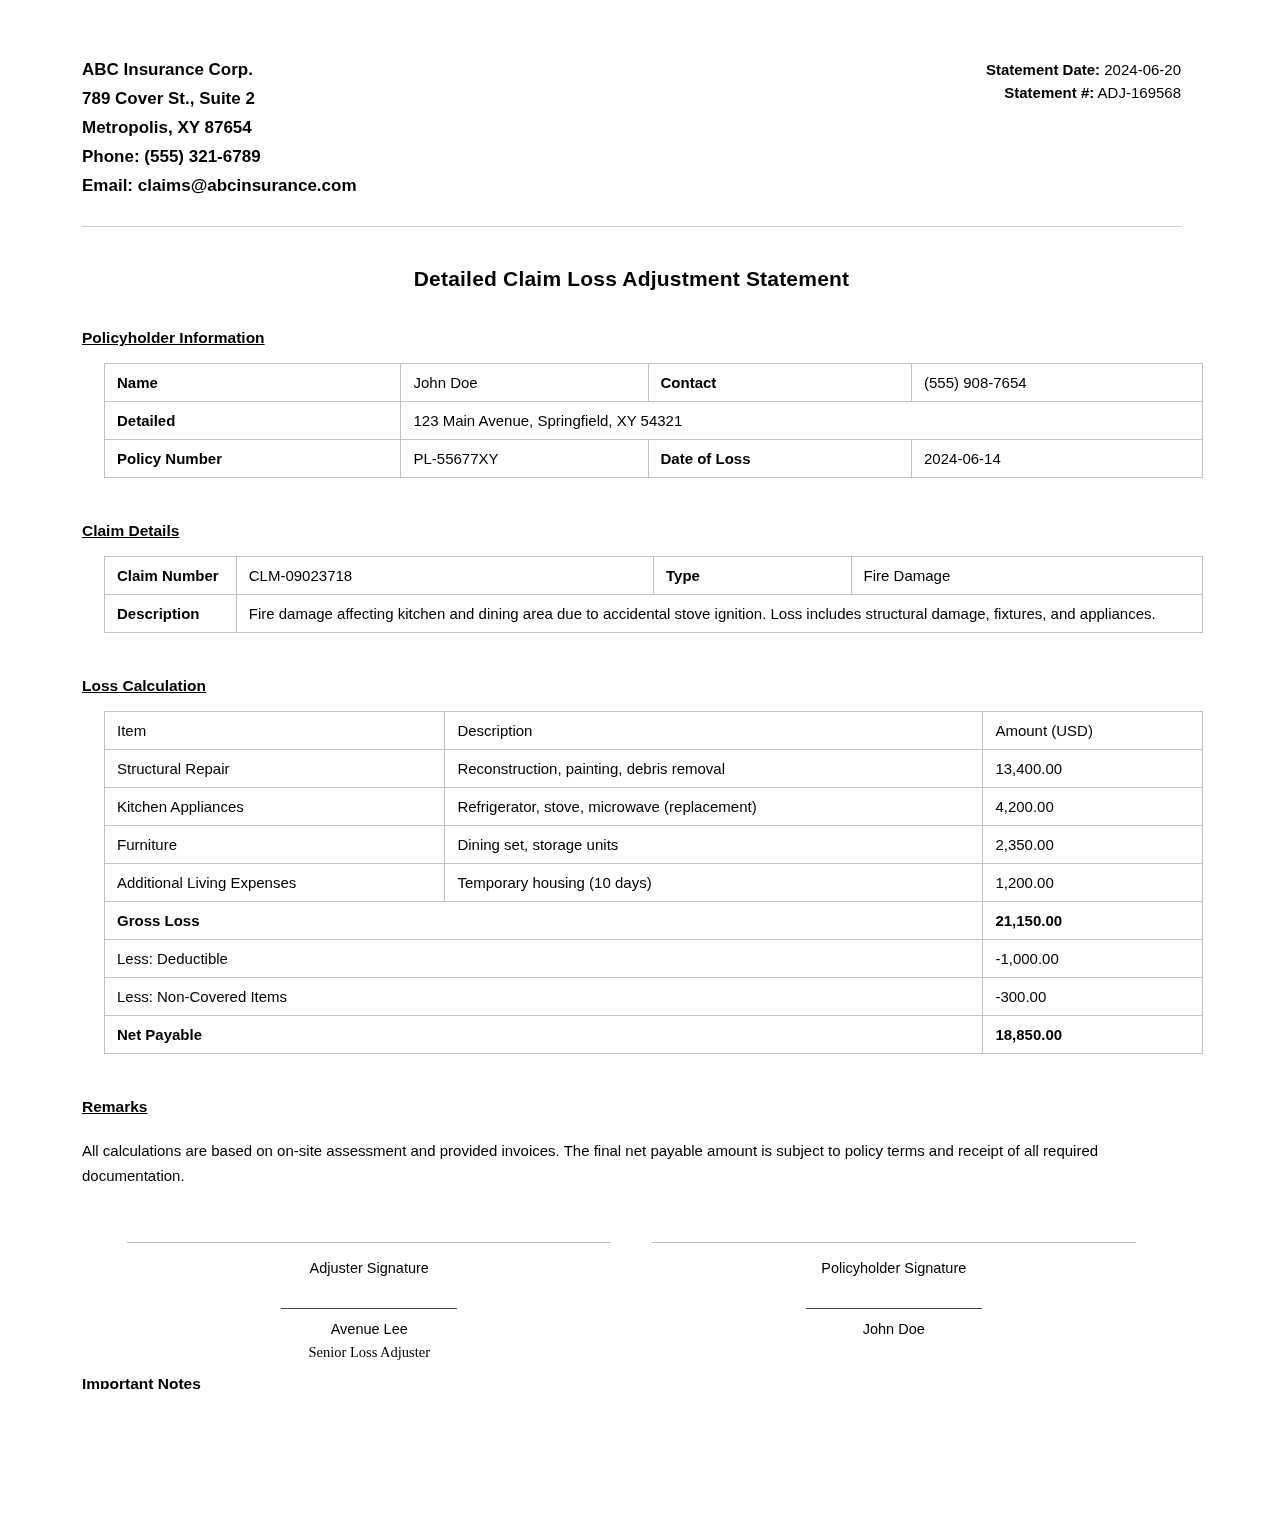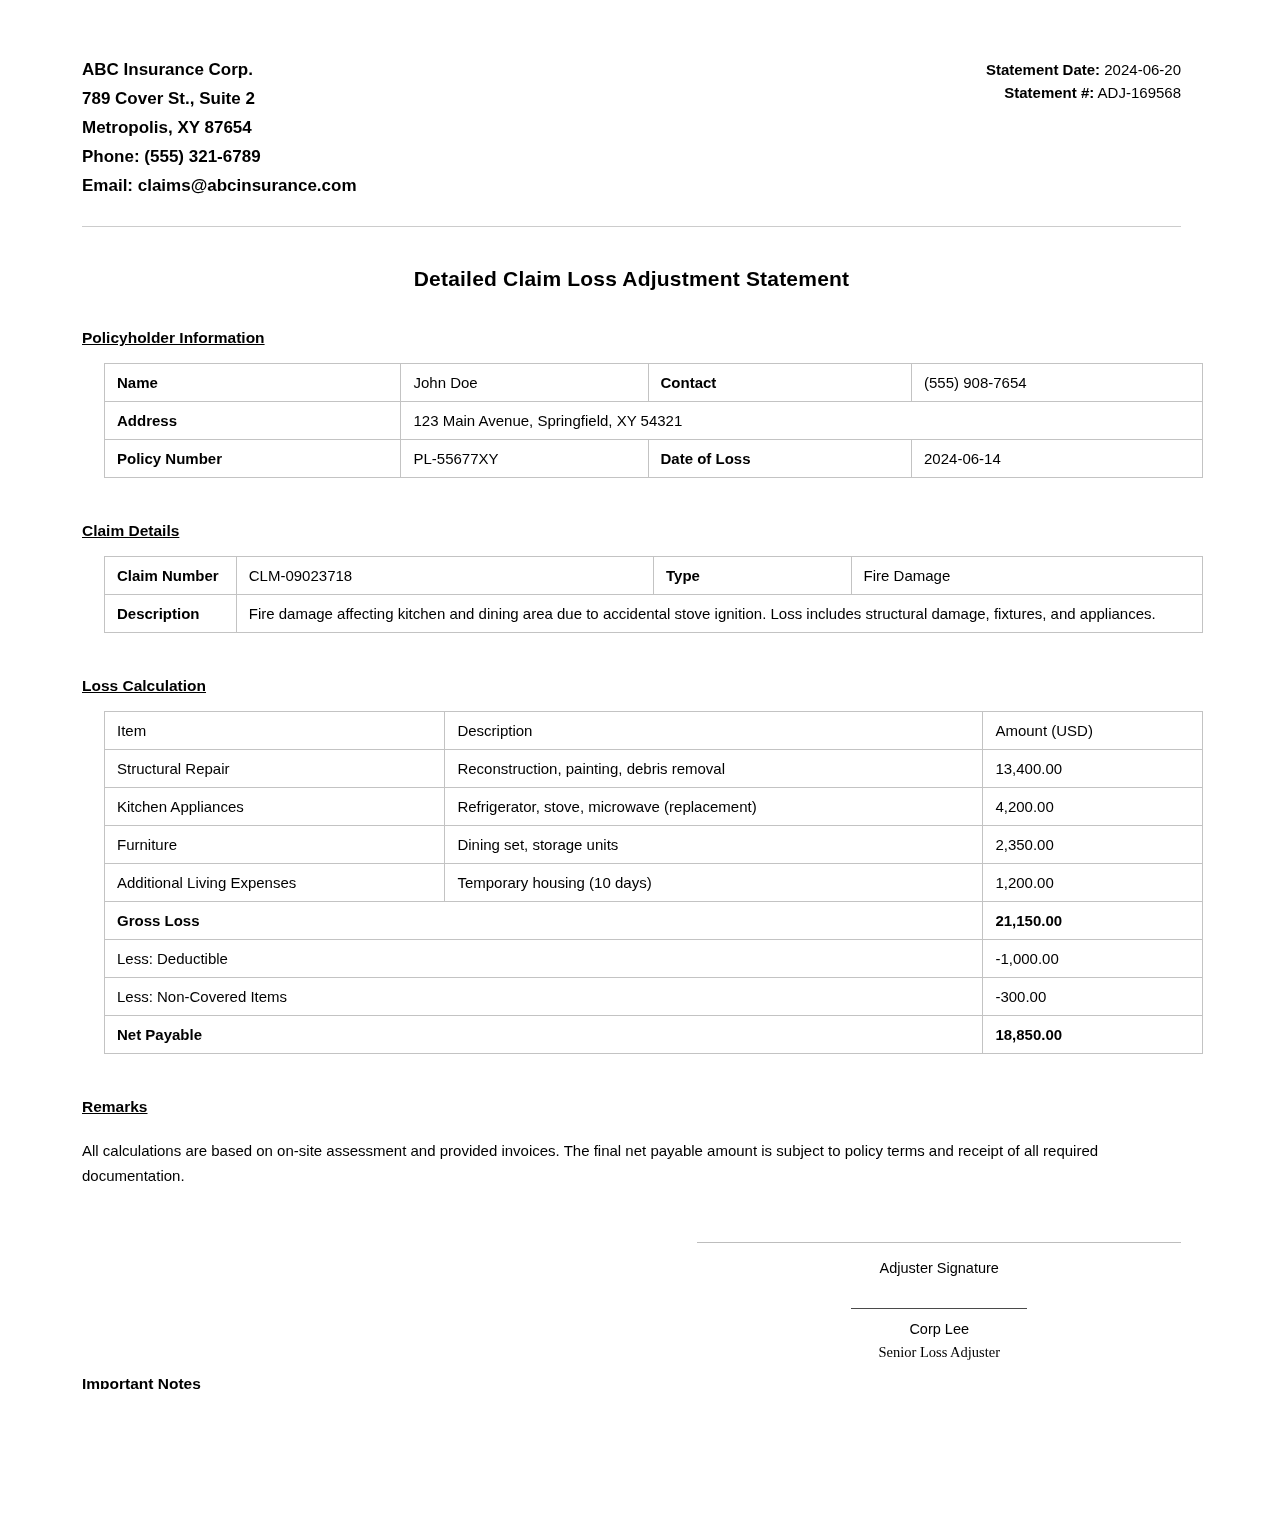--- a/index.html
+++ b/index.html
@@ -30,21 +30,21 @@
 
   table { width: 100%; border-collapse: collapse; margin-top: 16px; font-size: 15px; table-layout: fixed; margin-left: 22px; }
   td, th { border: 1px solid #c3c3c3; padding: 9px 12px; text-align: left; vertical-align: top; line-height: 19px; }
   th { font-weight: normal; }
   .lbl { font-weight: bold; }
   tr.bold-row td { font-weight: bold; }
 
   .remarks { margin-top: 22px; line-height: 25px; max-width: 1035px; }
 
   
-  .signatures { display: flex; justify-content: flex-end; margin-top: 54px; gap: 41px; }
+  .signatures { display: flex; justify-content: center; margin-top: 54px; gap: 41px; }
   .sig-block { width: 44%; border-top: 1px solid #bdbdbd; text-align: center; padding-top: 17px; font-size: 14.5px; }
   .sig-line { width: 176px; margin: 32px auto 0 auto; border-bottom: 1px solid #4a4a4a; }
   .sig-name { margin-top: 10px; line-height: 20px; }
   .sig-role { margin-top: 3px; line-height: 20px; font-family: Liberation Serif, serif; }
 
   
   .notes-clip {
     margin-top: 13px;
     height: 14px;
     overflow: hidden;
@@ -85,21 +85,21 @@
   <h2 class="section first">Policyholder Information</h2>
   <table>
     <tbody>
         <tr>
       <td class="lbl" style="width:27%">Name</td>
       <td style="width:22.5%">John Doe</td>
       <td class="lbl" style="width:24%">Contact</td>
       <td>(555) 908-7654</td>
     </tr>
     <tr>
-      <td class="lbl">Address</td>
+      <td class="lbl">Detailed</td>
       <td colspan="3">123 Main Avenue, Springfield, XY 54321</td>
     </tr>
     <tr>
       <td class="lbl">Policy Number</td>
       <td>PL-55677XY</td>
       <td class="lbl">Date of Loss</td>
       <td>2024-06-14</td>
     </tr>
   </tbody>
     </table>
@@ -167,22 +167,27 @@
   </tbody>
     </table>
 
   <h2 class="section">Remarks</h2>
   <p class="remarks">All calculations are based on on-site assessment and provided invoices. The final net payable amount is subject to policy terms and receipt of all required documentation.</p>
 
   <div class="signatures">
     <div class="sig-block">
       <div class="sig-label">Adjuster Signature</div>
       <div class="sig-line"></div>
-      <div class="sig-name">Corp Lee</div>
+      <div class="sig-name">Avenue Lee</div>
       <div class="sig-role">Senior Loss Adjuster</div>
+    </div>
+    <div class="sig-block">
+      <div class="sig-label">Policyholder Signature</div>
+      <div class="sig-line"></div>
+      <div class="sig-name">John Doe</div>
     </div>
   </div>
 
   <div class="notes-clip">
     <span>Important Notes</span>
   </div>
 
 </div>
 
 </body></html>

